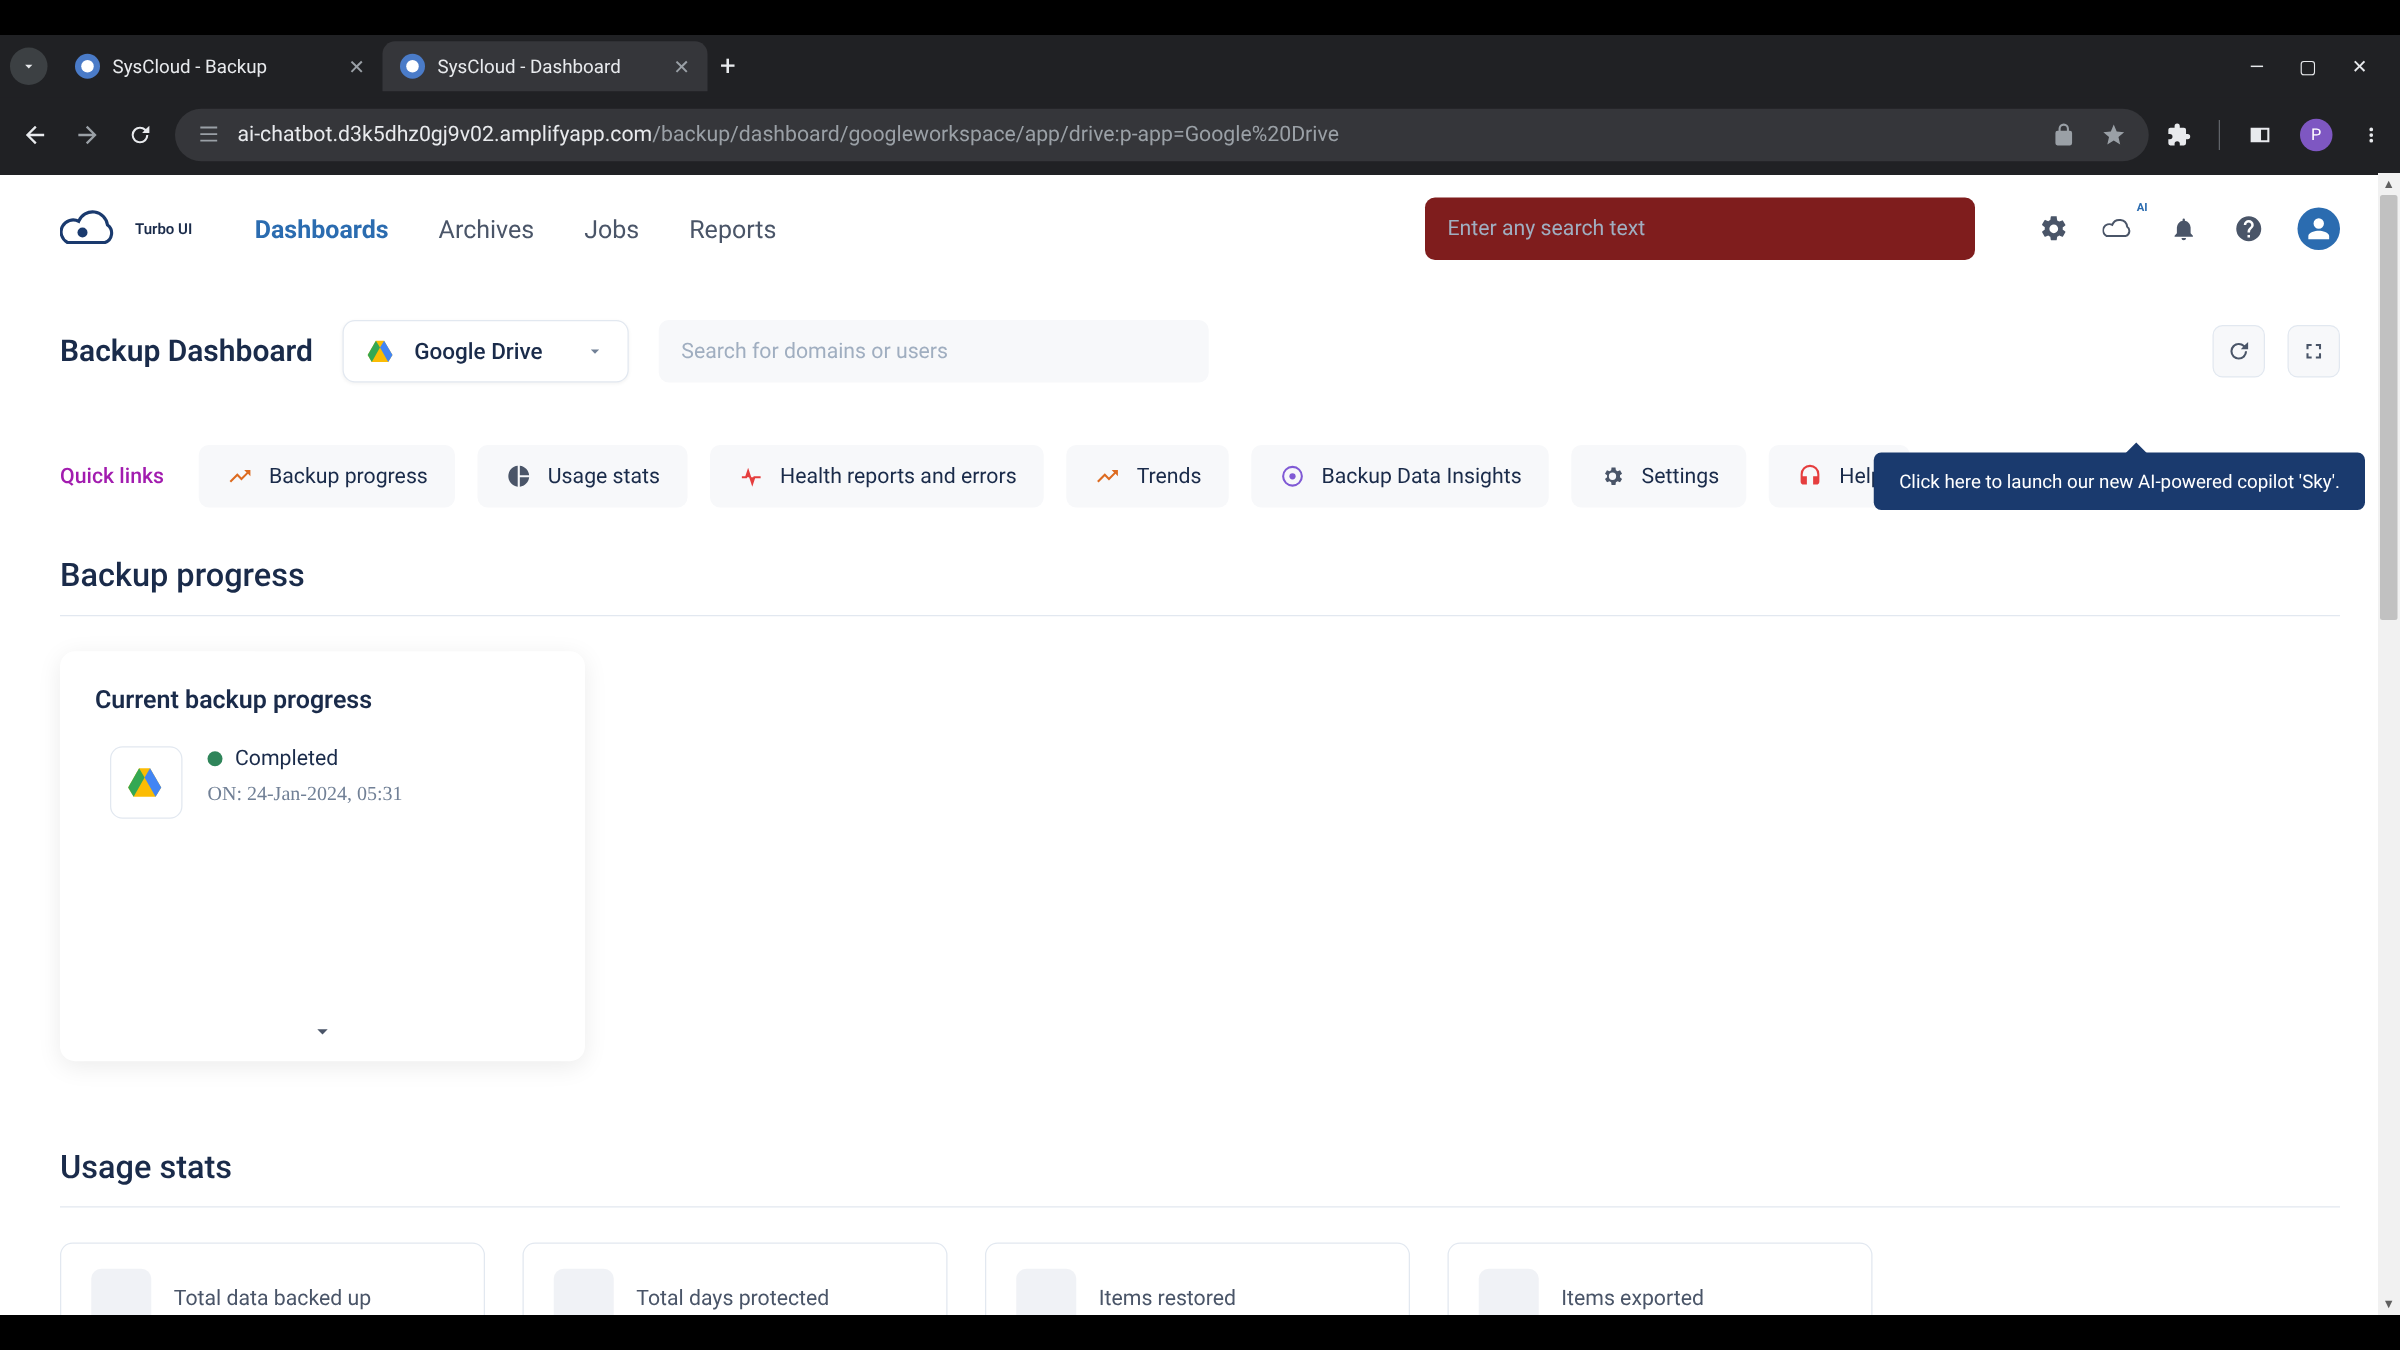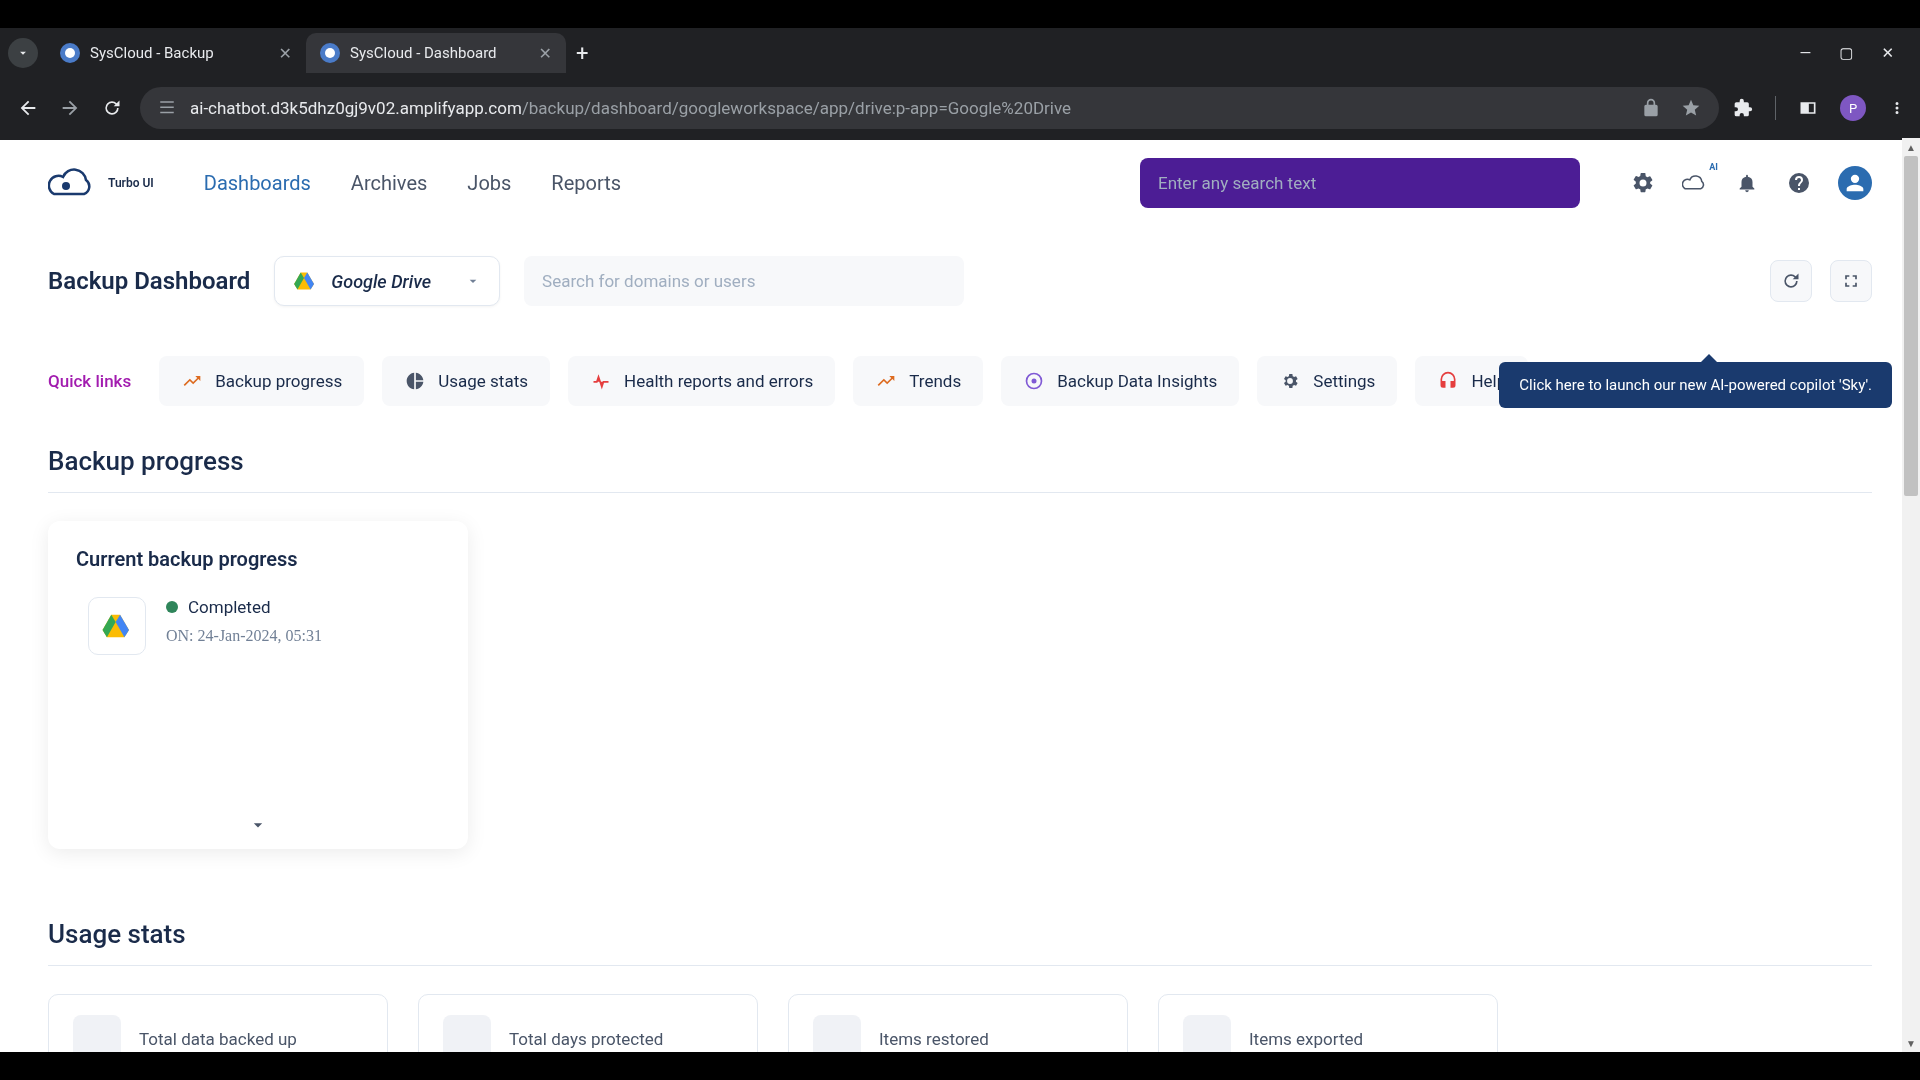--- a/index.html
+++ b/index.html
@@ -42,40 +42,40 @@
     
     .app-shell { background: #fff; height: calc(1080px - 28px - 28px - 110px); overflow-y: auto; position: relative; }
     
     
     .app-header { display: flex; align-items: center; padding: 18px 48px 18px 48px; gap: 30px; }
     .logo-wrap { display: flex; align-items: center; gap: 10px; }
     .logo-cloud { width: 50px; height: 38px; position: relative; }
     .logo-text { font-size: 12px; font-weight: 600; color: #1a2b4a; }
     .main-nav { display: flex; gap: 40px; margin-left: 20px; }
     .main-nav a { font-size: 20px; color: #4a5568; text-decoration: none; cursor: pointer; }
-    .main-nav a.active { color: #2b6cb0; font-weight: 400; }
+    .main-nav a.active { color: #2b6cb0; font-weight: 700; }
     .header-spacer { flex: 1; }
-    .search-box { width: 440px; height: 50px; background: #4c1d95; border-radius: 8px; padding: 0 18px; display: flex; align-items: center; color: #a0aec0; font-size: 17px; }
+    .search-box { width: 440px; height: 50px; background: #7f1d1d; border-radius: 8px; padding: 0 18px; display: flex; align-items: center; color: #a0aec0; font-size: 17px; }
     .header-icons { display: flex; gap: 26px; align-items: center; margin-left: 20px; position: relative; }
     .header-icon { width: 26px; height: 26px; color: #4a5568; cursor: pointer; display: flex; align-items: center; justify-content: center; }
     .ai-icon-wrap { position: relative; }
     .ai-badge { position: absolute; top: -8px; right: -10px; font-size: 9px; color: #2b6cb0; font-weight: 700; }
     .avatar-circle { width: 34px; height: 34px; border-radius: 50%; background: #2b6cb0; display: flex; align-items: center; justify-content: center; color: #fff; cursor: pointer; }
     
     
     .tooltip { position: absolute; top: 222px; right: 28px; background: #1a3a6e; color: #fff; padding: 14px 20px; border-radius: 6px; font-size: 15px; max-width: 410px; z-index: 100; }
     .tooltip::before { content: ''; position: absolute; top: -8px; left: 200px; border-left: 10px solid transparent; border-right: 10px solid transparent; border-bottom: 10px solid #1a3a6e; }
     
     
     .page-content { padding: 20px 48px 60px 48px; }
     
     
     .dashboard-title-row { display: flex; align-items: center; gap: 24px; padding: 10px 0 30px 0; }
     .dashboard-title { font-size: 24px; font-weight: 600; color: #1a2b4a; }
-    .connector-select { display: flex; align-items: center; gap: 14px; background: #fff; border: 1px solid #e2e8f0; border-radius: 10px; padding: 12px 18px; cursor: pointer; box-shadow: 0 1px 3px rgba(0,0,0,0.05); font-style: italic; }
+    .connector-select { display: flex; align-items: center; gap: 14px; background: #fff; border: 1px solid #e2e8f0; border-radius: 10px; padding: 12px 18px; cursor: pointer; box-shadow: 0 1px 3px rgba(0,0,0,0.05); }
     .gdrive-icon { width: 24px; height: 24px; }
     .connector-name { font-size: 18px; color: #1a2b4a; font-weight: 500; }
     .connector-chevron { color: #718096; margin-left: 20px; }
     .domain-search { flex: 0 0 440px; height: 50px; background: #f7f8fa; border-radius: 8px; padding: 0 18px; display: flex; align-items: center; color: #a0aec0; font-size: 17px; }
     .title-spacer { flex: 1; }
     .title-actions { display: flex; gap: 18px; }
     .title-action-btn { width: 42px; height: 42px; border: 1px solid #e2e8f0; border-radius: 8px; background: #f7f8fa; display: flex; align-items: center; justify-content: center; color: #4a5568; cursor: pointer; }
     
     
     .quick-links-row { display: flex; align-items: center; gap: 18px; padding: 20px 0 40px 0; }

